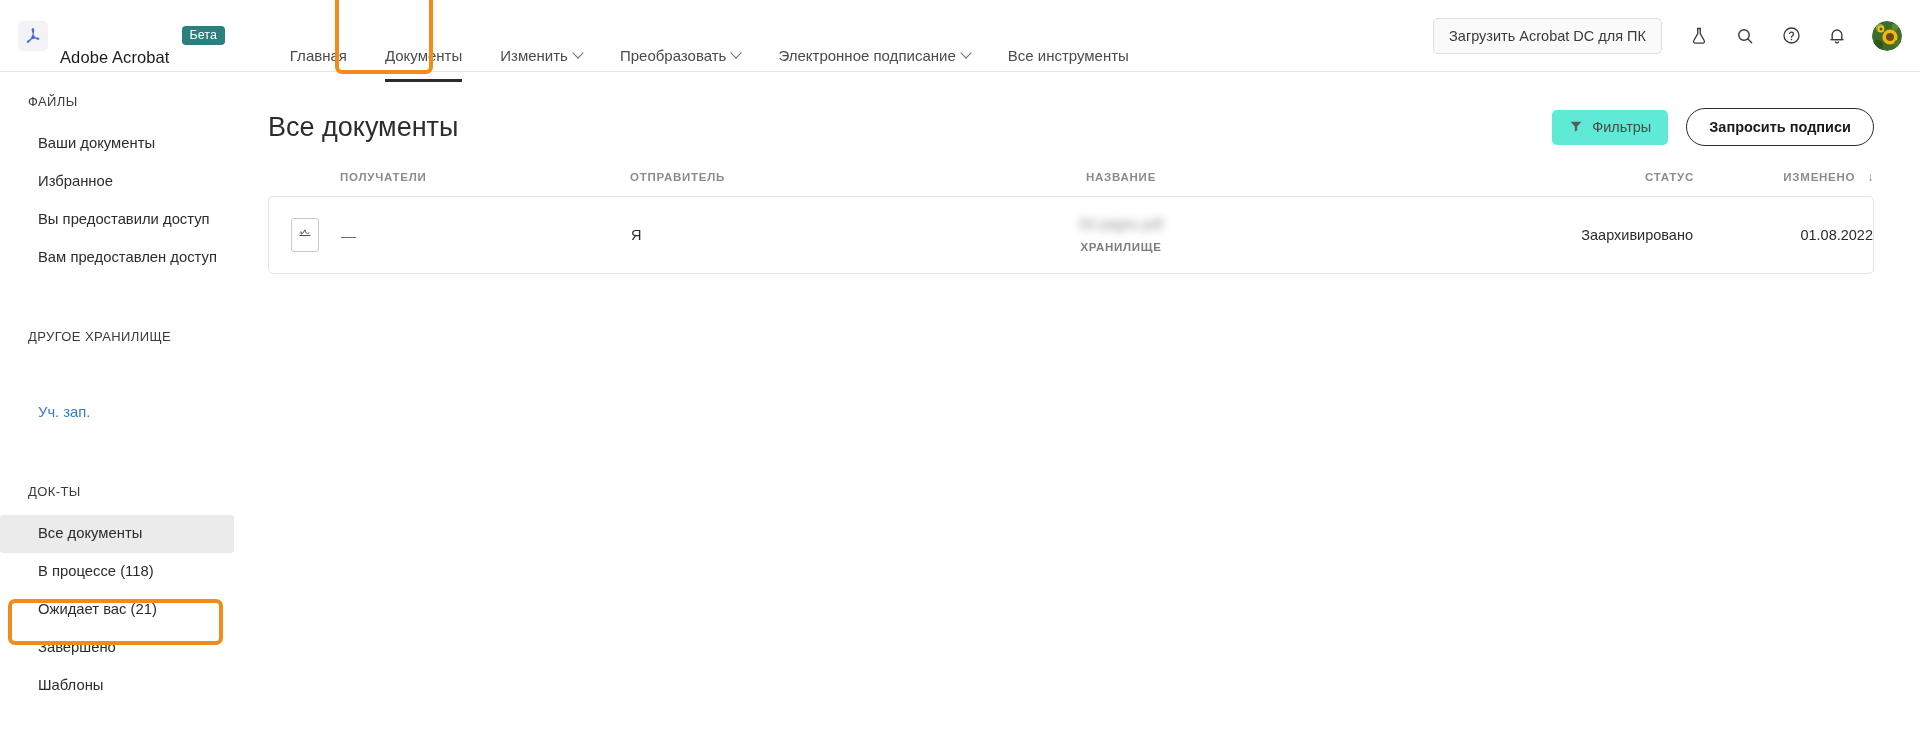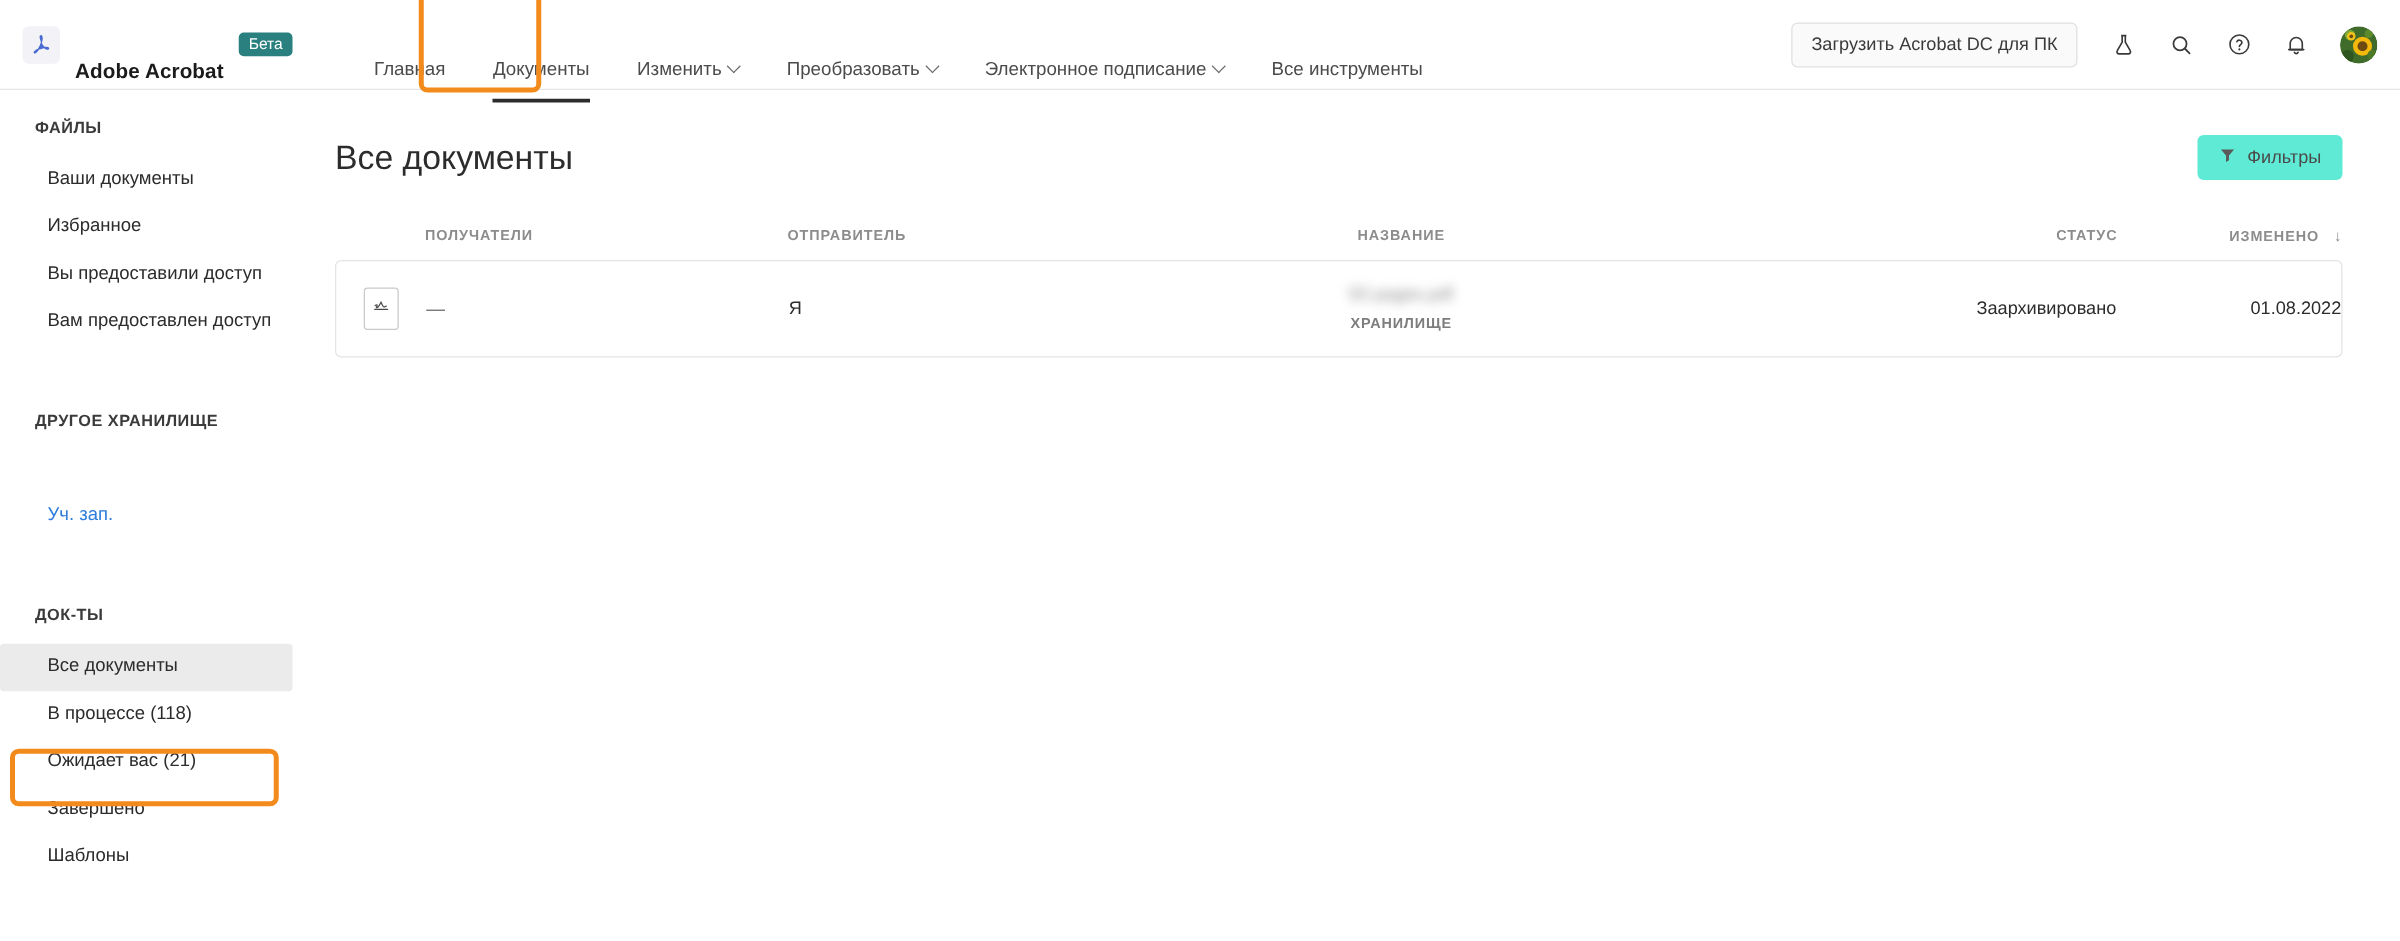--- a/index.html
+++ b/index.html
@@ -30,21 +30,21 @@
   }
   .acrobat-logo {
     width: 30px; height: 30px;
     border-radius: 5px;
     background: #f2f2f7;
     display: flex; align-items: center; justify-content: center;
     flex: none;
   }
   .brand-name {
     font-size: 16.5px;
-    font-weight: bold;
+    font-weight: normal;
     color: #1b1b1b;
     letter-spacing: .1px;
     white-space: nowrap;
     margin-top: 44px;
   }
   .beta-badge {
     background: #2a7f7f;
     color: #ffffff;
     font-size: 12.5px;
     font-weight: normal;
@@ -137,21 +137,21 @@
 
   
   .sidebar {
     width: 268px;
     flex: none;
     padding-top: 22px;
     position: relative;
   }
   .side-section-title {
     font-size: 13px;
-    font-weight: bold;
+    font-weight: normal;
     color: #3b3b3b;
     letter-spacing: .4px;
     padding: 0 0 0 28px;
     margin-bottom: 16px;
     text-transform: uppercase;
   }
   .side-item {
     font-size: 14.8px;
     color: #2c2c2c;
     padding: 9px 16px 9px 38px;
@@ -205,21 +205,21 @@
     padding: 10px 22px;
     font-size: 14.5px;
     font-weight: bold;
     color: #1b1b1b;
     cursor: pointer;
     white-space: nowrap;
     font-family: inherit;
   }
 
   
-  .doc-table { margin-top: 38px; }
+  .doc-table { margin-top: 24px; }
   .thead {
     display: flex;
     align-items: center;
     font-size: 11.5px;
     font-weight: bold;
     letter-spacing: .75px;
     color: #8c8c8c;
     padding: 0 0 12px 0;
   }
   .th { white-space: nowrap; }
@@ -400,20 +400,21 @@
         <div class="head-actions">
           <button class="filters-btn">
             <span>
               <svg width="14" height="14" viewBox="0 0 24 24" fill="#5a5a5a">
                 <path d="M3 4.5h18l-7 8.2v6.4l-4 2.4v-8.8z"></path>
               </svg>
             </span>
             <span>Фильтры</span>
           </button>
 
+          <button class="request-btn">Запросить подписи</button>
         </div>
       </div>
 
       <div class="doc-table">
 
         <div class="thead">
           <div class="th col-icon"></div>
           <div class="th col-recip">ПОЛУЧАТЕЛИ</div>
           <div class="th col-sender">ОТПРАВИТЕЛЬ</div>
           <div class="th col-name">НАЗВАНИЕ</div>

